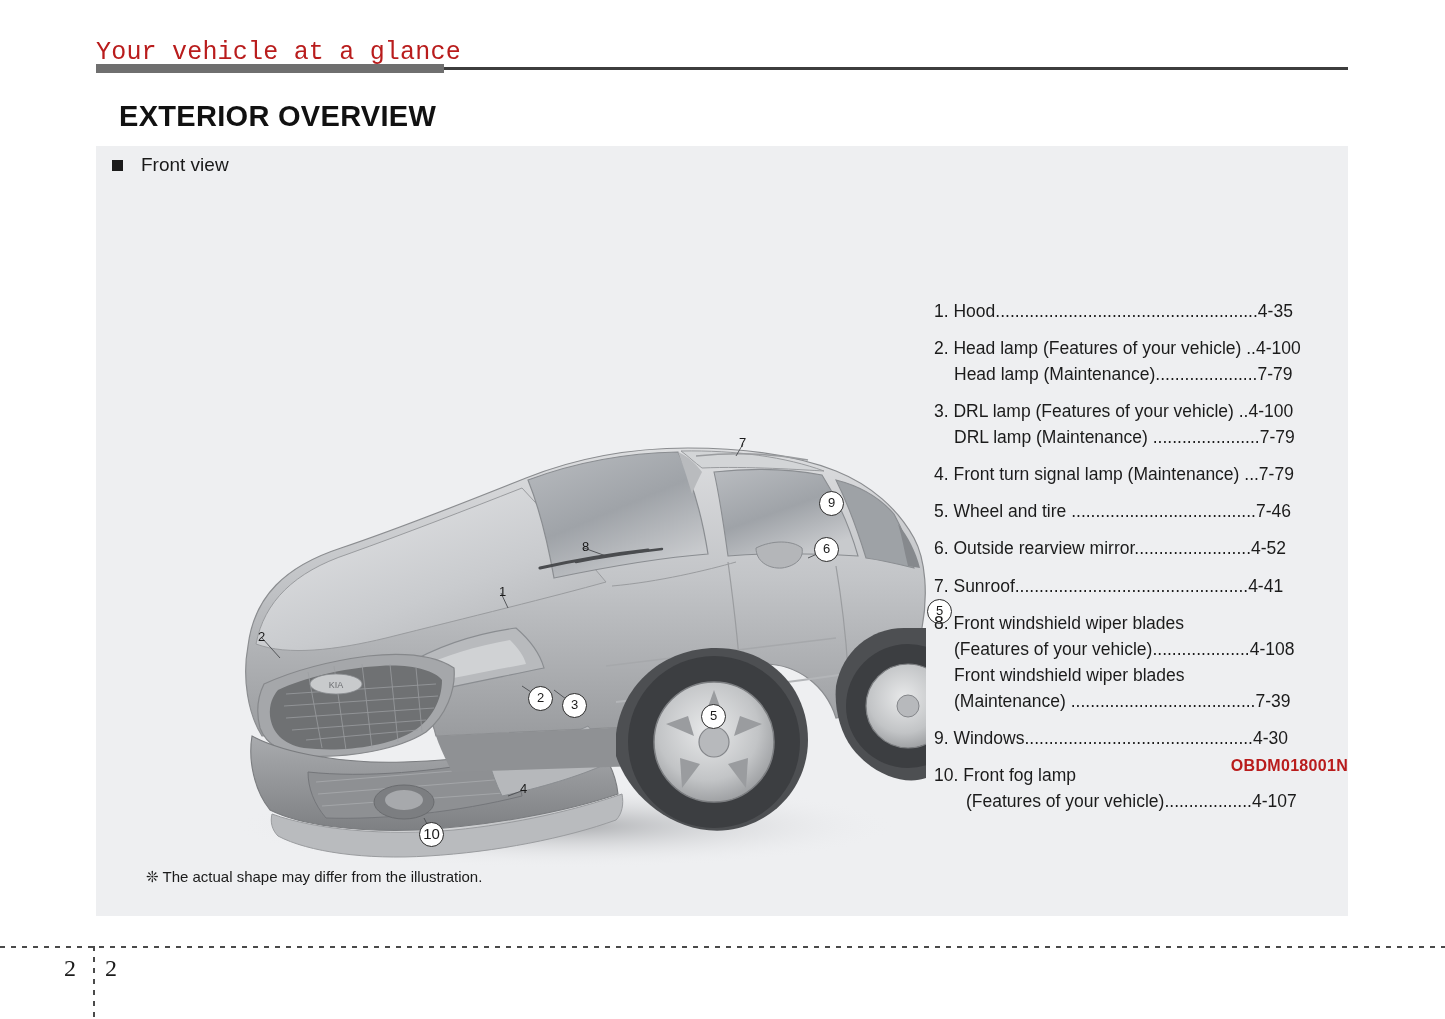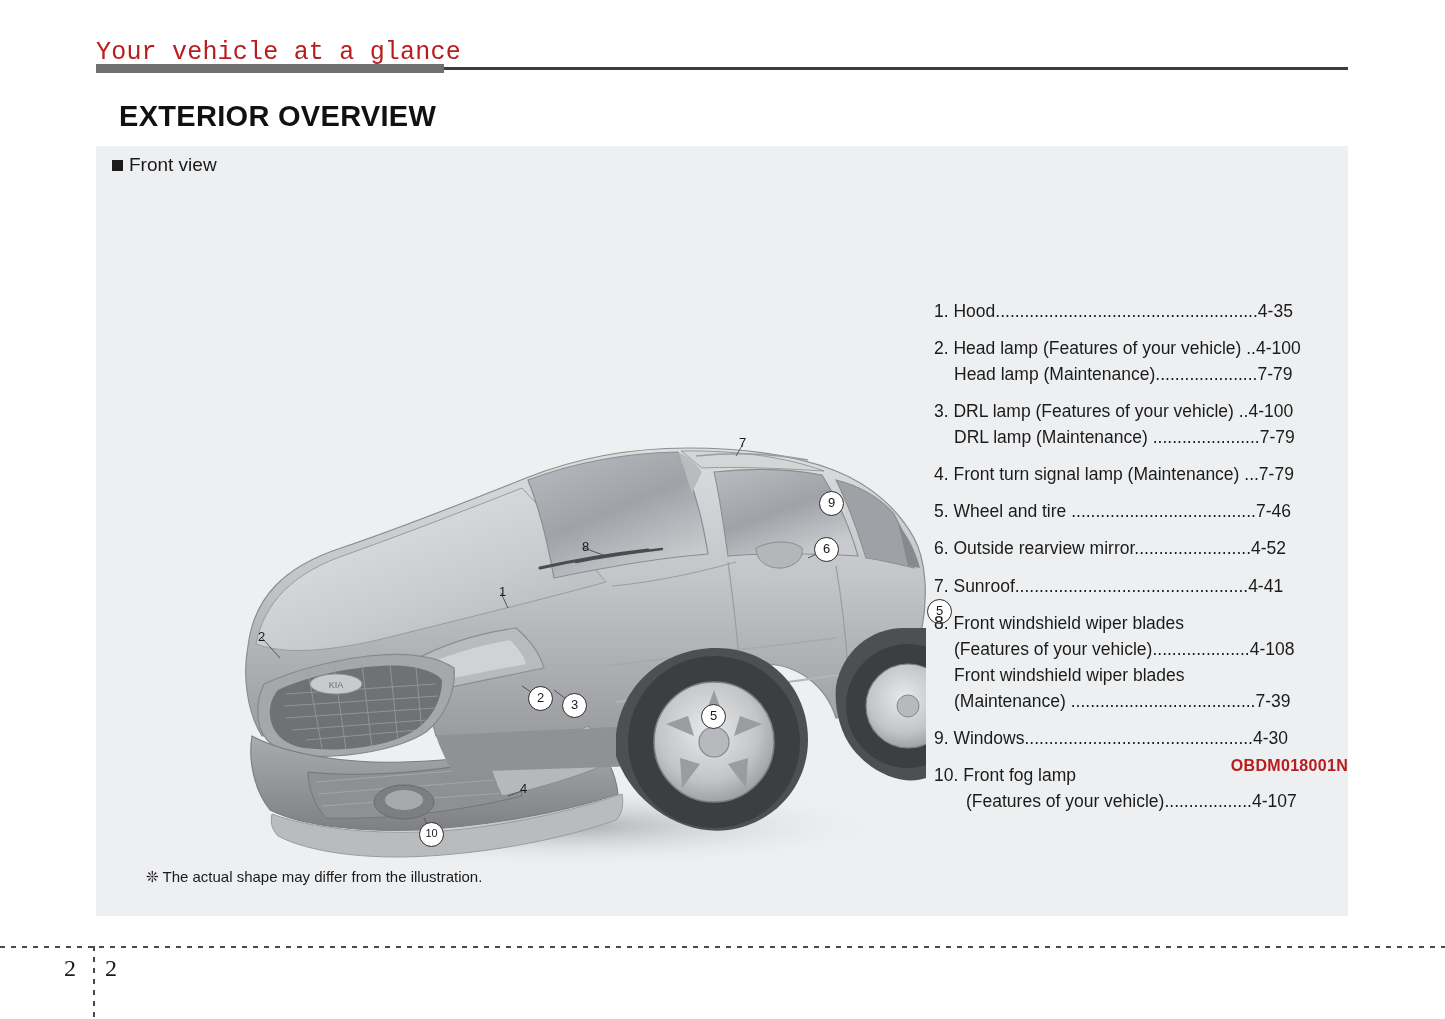--- a/index.html
+++ b/index.html
@@ -68,21 +68,21 @@
   }
 
   .subhead {
     position: absolute;
     left: 16px;
     top: 8px;
     font-size: 19px;
     color: #1a1a1a;
     display: flex;
     align-items: center;
-    gap: 6px;
+    gap: 18px;
     text-align: right;
   }
   .sq {
     width: 11px;
     height: 11px;
     background: #1b1b1b;
     display: inline-block;
   }
 
   
@@ -406,21 +406,21 @@
       <div class="callout" style="left:683px; top:225px;">9</div>
       <div class="callout plain" style="left:438px; top:270px;">8</div>
       <div class="callout" style="left:678px; top:271px;">6</div>
       <div class="callout plain" style="left:355px; top:315px;">1</div>
       <div class="callout" style="left:791px; top:333px;">5</div>
       <div class="callout plain" style="left:114px; top:360px;">2</div>
       <div class="callout" style="left:392px; top:420px;">2</div>
       <div class="callout" style="left:426px; top:427px;">3</div>
       <div class="callout" style="left:565px; top:438px;">5</div>
       <div class="callout plain" style="left:376px; top:512px;">4</div>
-      <div class="callout" style="left:283px; top:556px; font-size:11px;">10</div>
+      <div class="callout" style="left:283px; top:556px; font-size:15px;">10</div>
     </div>
 
     <div class="legend">
       <div class="legend-item">
         <span class="legend-line">1. Hood......................................................4-35</span>
       </div>
       <div class="legend-item">
         <span class="legend-line">2. Head lamp (Features of your vehicle) ..4-100</span>
         <span class="legend-line indent">Head lamp (Maintenance).....................7-79</span>
       </div>

